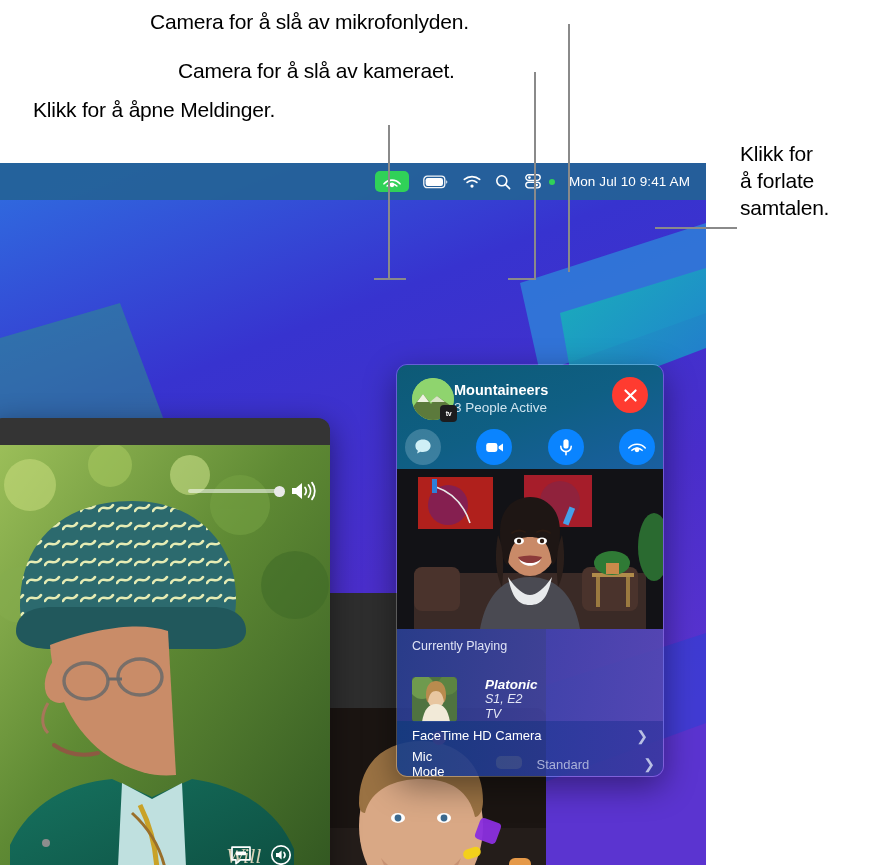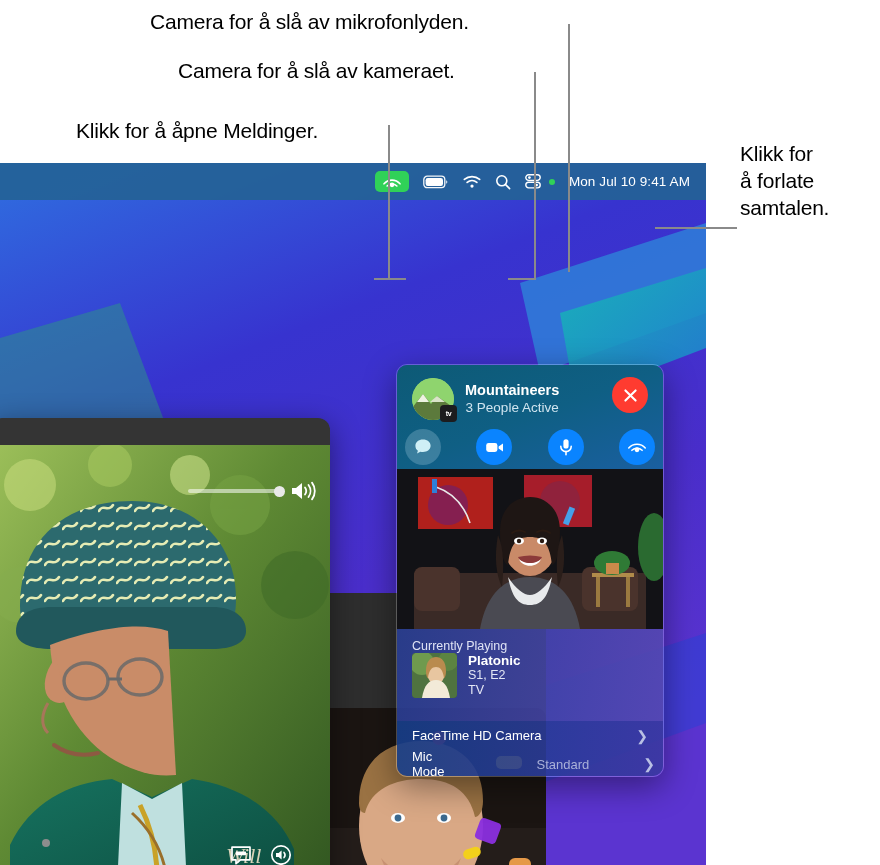--- a/index.html
+++ b/index.html
@@ -16,21 +16,21 @@
   .callout {
     position:absolute;
     color:#000;
     font-size:21px;
     line-height:27px;
     white-space:pre-line;
     letter-spacing:-0.2px;
   }
   #callout-mic     { top:8px;   left:150px; }
   #callout-camera  { top:57px;  left:178px; }
-  #callout-messages{ top:117px; left:33px;margin-left:43px;  }
+  #callout-messages{ top:96px; left:33px;  }
   #callout-leave   { top:140px; left:740px; }
 
   
   .lead { position:absolute; background:#8a8a8a; }
   .lead-v { width:2px; }
   .lead-h { height:2px; }
 
   
   #desktop {
     position:absolute;
@@ -99,21 +99,21 @@
   #cc-menu {
     position:absolute; left:396px; top:201px; width:268px; height:413px;
     border-radius:11px; overflow:hidden;
     box-shadow:0 10px 32px rgba(0,0,0,0.4);
     border:1px solid rgba(255,255,255,0.22);
   }
   #cc-header {
     position:absolute; left:0; top:0; width:100%; height:104px;
     background:linear-gradient(160deg,#0d5a76 0%, #0f5f84 50%, #1a5fa0 100%);
   }
-  #cc-group { position:absolute; left:15px; top:13px; display:flex; gap:11px; align-items:center;text-align:center; }
+  #cc-group { position:absolute; left:15px; top:13px; display:flex; align-items:center; }
   #cc-avatar {
     width:42px; height:42px; border-radius:50%; position:relative; overflow:visible;
     background:radial-gradient(circle at 50% 40%, #bfe9a0 0%, #8fd46e 60%, #6cc254 100%);
   }
   #cc-avatar-mtn { position:absolute; inset:0; border-radius:50%; overflow:hidden; }
   #cc-avatar-badge {
     position:absolute; right:-3px; bottom:-2px; width:17px; height:17px;
     background:#1c1c1e; border-radius:4px;
     display:flex; align-items:center; justify-content:center;
     color:#fff; font-size:7px; font-weight:bold; letter-spacing:-0.3px;
@@ -146,21 +146,21 @@
     position:absolute; left:0; top:104px; width:100%; height:160px; overflow:hidden;
     background:#101014;
   }
 
   #cc-playing {
     position:absolute; left:0; top:264px; width:100%; height:92px;
     background:linear-gradient(100deg, rgba(40,62,150,0.88), rgba(86,72,176,0.88));
     padding:10px 15px 0 15px;
   }
   #cc-playing-label { color:#dfe3f5; font-size:12.5px; font-weight:normal; }
-  #cc-playing-row { display:flex; gap:11px; margin-top:0; }
+  #cc-playing-row { display:flex; gap:28px; margin-top:24px;font-style:italic; }
   #cc-art {
     width:45px; height:45px; border-radius:4px; overflow:hidden; position:relative;
     flex:0 0 auto;
     background:linear-gradient(180deg,#5d7a46,#3b5530);
   }
   #cc-meta { color:#fff; line-height:15px; }
   #cc-show { font-size:13.5px; font-weight:bold; }
   #cc-ep, #cc-app { font-size:12.5px; color:#e3e6f5; }
 
   .cc-row {

